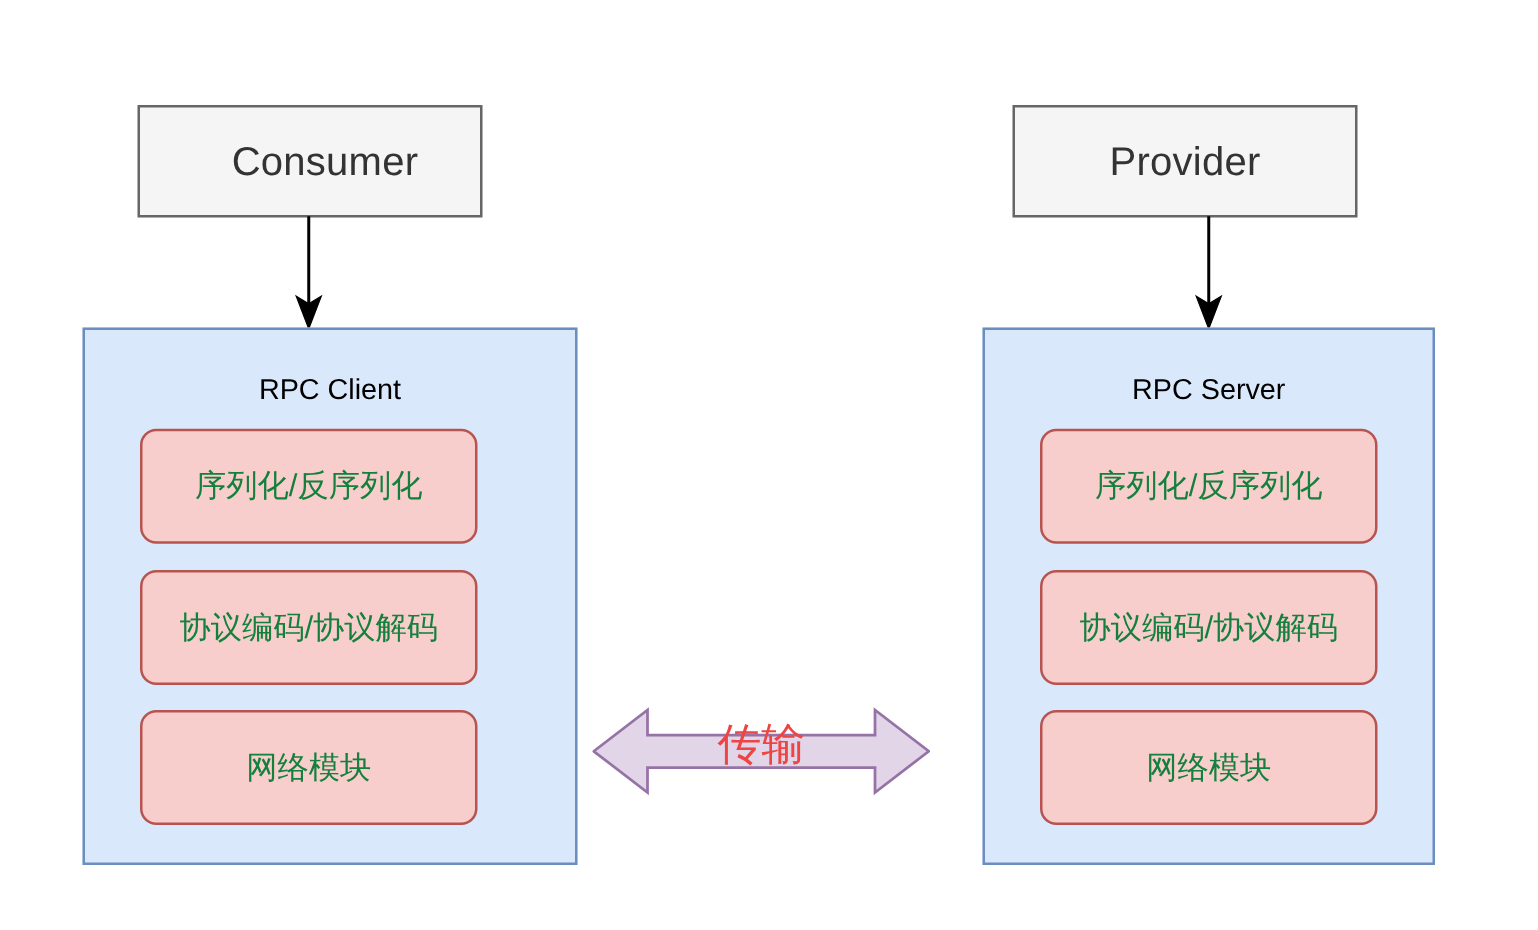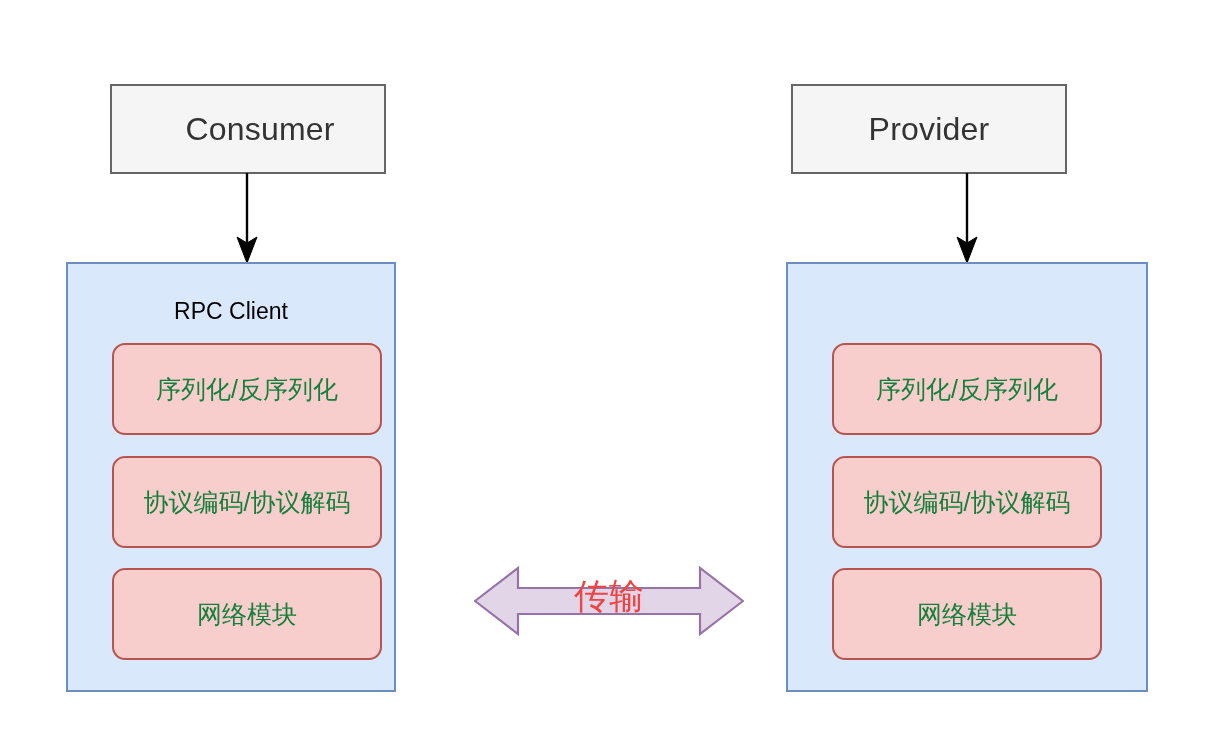--- a/index.html
+++ b/index.html
@@ -96,55 +96,56 @@
 </style>
 </head>
 <body>
 
 <div id="canvas">
 
   <div class="actor-box" style="left:110px; top:84px; width:276px; height:90px;padding-left:24px;">
     <span>Consumer</span>
   </div>
 
-  <div class="actor-box" style="left:791px; top:84px; width:276px; height:90px;">
+  <div class="actor-box" style="left:810px; top:84px; width:276px; height:90px;">
     <span>Provider</span>
   </div>
 
   <div class="connector" style="left:232px; top:173px; width:30px; height:92px;">
     <svg width="30" height="92" viewBox="0 0 30 92">
       <line x1="15" y1="0" x2="15" y2="72" stroke="#000000" stroke-width="2.4"></line>
       <polygon points="15,90 5,64 15,70 25,64" fill="#000000" stroke="#000000" stroke-width="1"></polygon>
     </svg>
   </div>
 
   <div class="connector" style="left:952px; top:173px; width:30px; height:92px;">
     <svg width="30" height="92" viewBox="0 0 30 92">
       <line x1="15" y1="0" x2="15" y2="72" stroke="#000000" stroke-width="2.4"></line>
       <polygon points="15,90 5,64 15,70 25,64" fill="#000000" stroke="#000000" stroke-width="1"></polygon>
     </svg>
   </div>
 
-  <div class="panel" style="left:66px; top:262px; width:330px; height:430px;">
+  <div class="panel" style="left:66px; top:262px; width:396px; height:430px;">
     <div class="panel-title" style="top:36px;">RPC Client</div>
 
     <div class="module" style="left:44px; top:79px; width:270px; height:92px;">
       <span>序列化/反序列化</span>
     </div>
 
     <div class="module" style="left:44px; top:192px; width:270px; height:92px;">
       <span>协议编码/协议解码</span>
     </div>
 
     <div class="module" style="left:44px; top:304px; width:270px; height:92px;">
       <span>网络模块</span>
     </div>
   </div>
 
   <div class="panel" style="left:786px; top:262px; width:362px; height:430px;">
+    <div class="panel-title" style="top:36px;">RPC Server</div>
 
     <div class="module" style="left:44px; top:79px; width:270px; height:92px;">
       <span>序列化/反序列化</span>
     </div>
 
     <div class="module" style="left:44px; top:192px; width:270px; height:92px;">
       <span>协议编码/协议解码</span>
     </div>
 
     <div class="module" style="left:44px; top:304px; width:270px; height:92px;">

